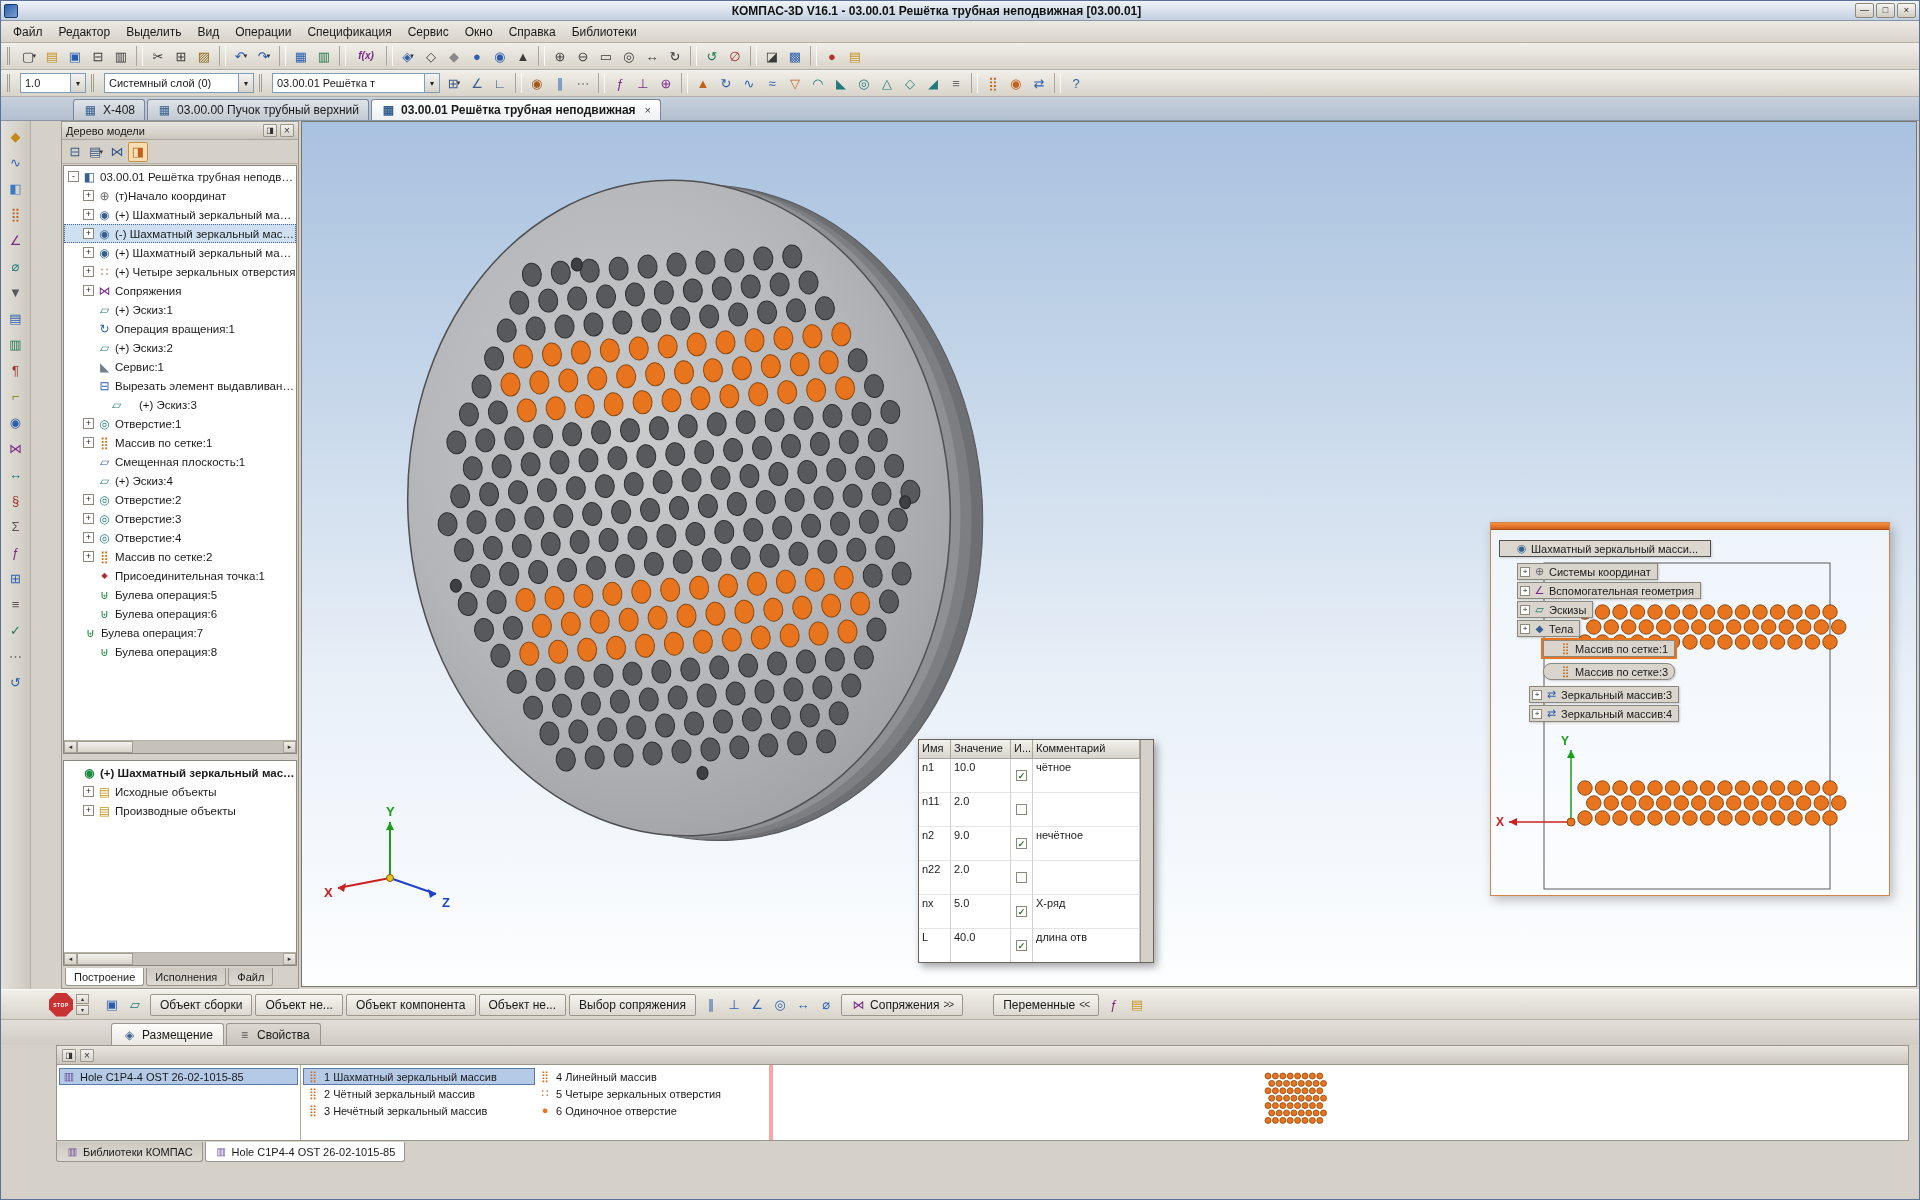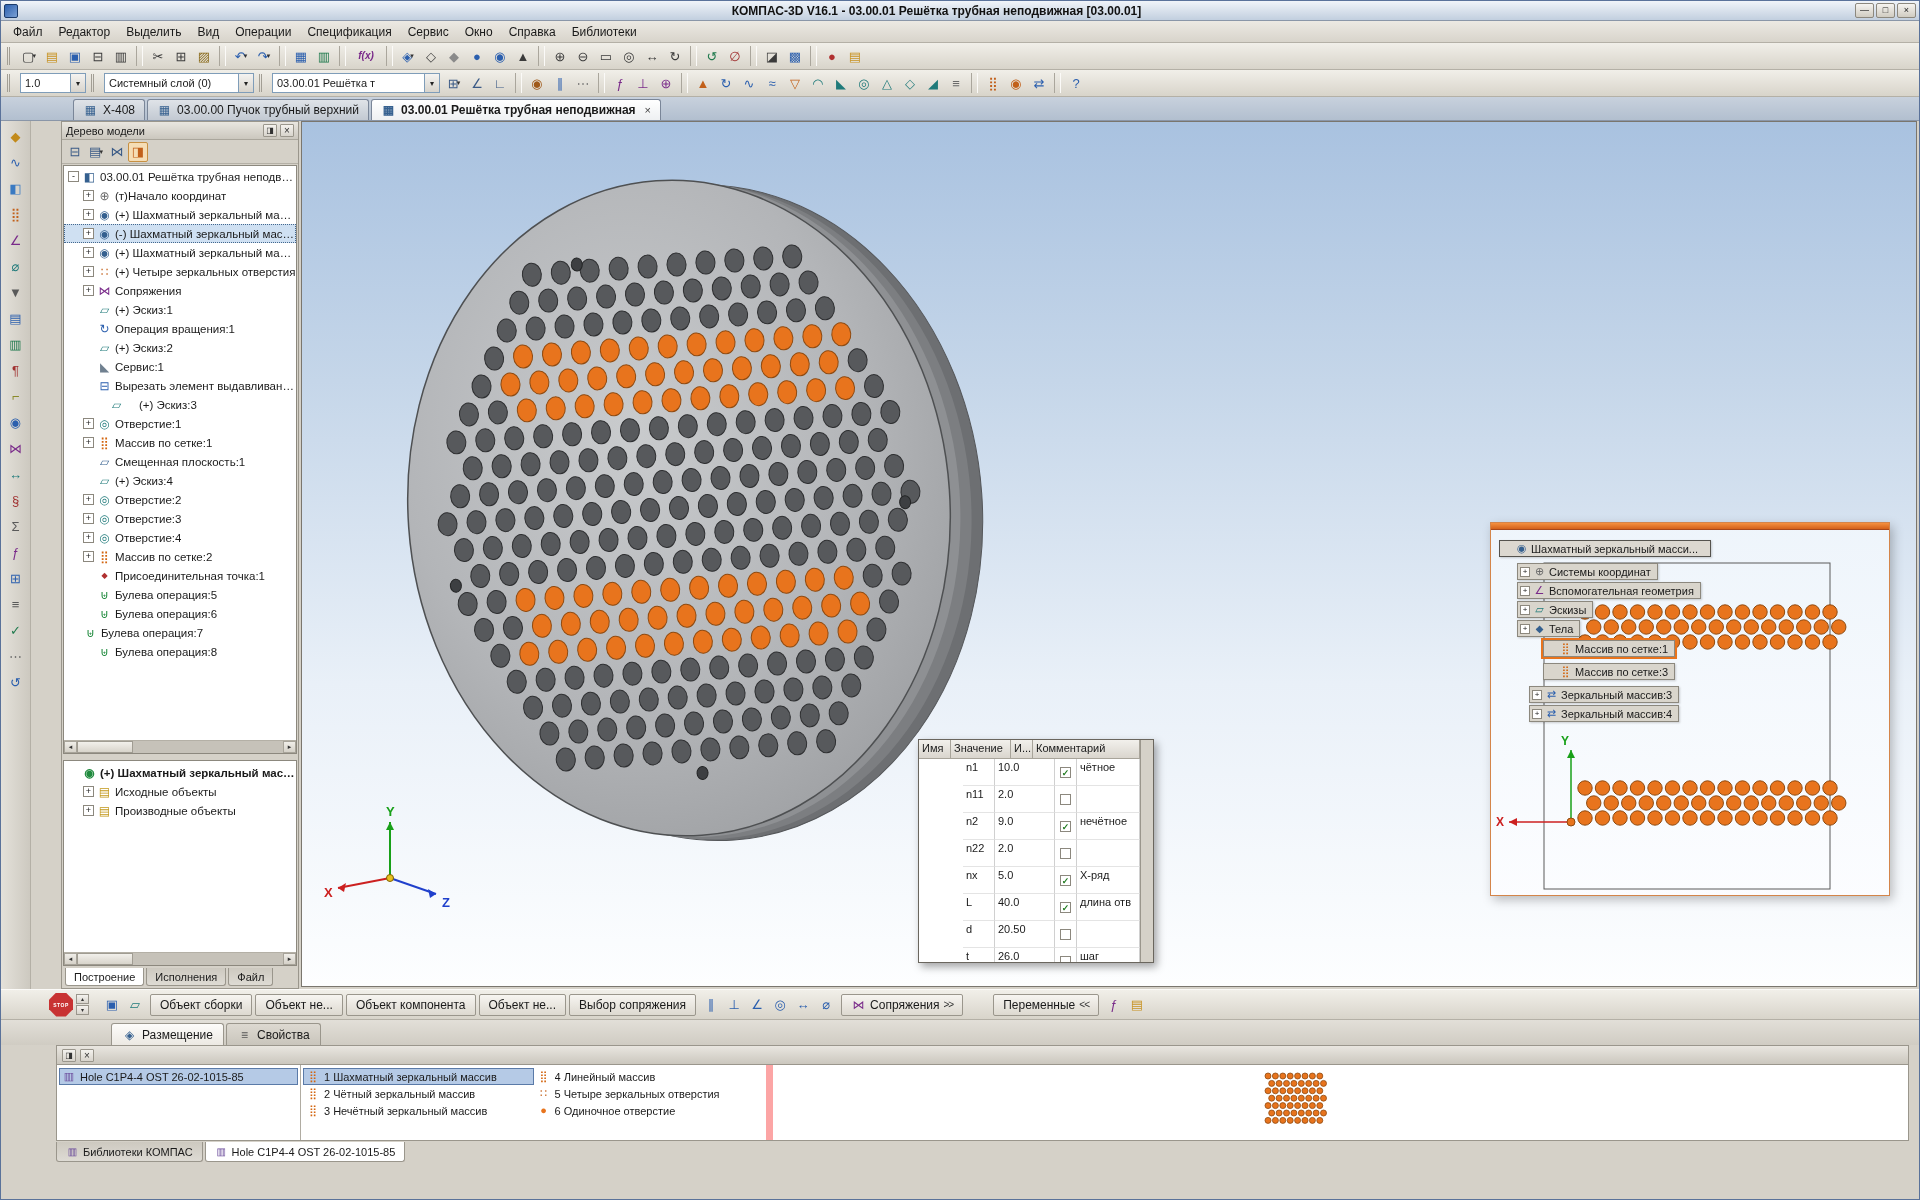--- a/index.html
+++ b/index.html
@@ -82,21 +82,21 @@
 
 
 .varwin{position:absolute;left:616px;top:617px;width:236px;height:224px;display:flex;background:#d5d1c8;border:1px solid #6a665e;box-shadow:3px 4px 8px rgba(0,0,0,.35);}
 .vtable{flex:1;display:flex;flex-direction:column;background:#fff;overflow:hidden;}
 .vhead{height:19px;flex:none;display:flex;background:linear-gradient(#f2f0ec,#d8d4cc);}
 .vhc{border-right:1px solid #a8a49a;border-bottom:1px solid #a8a49a;font-size:11px;padding:2px 3px 0;white-space:nowrap;overflow:hidden;}
 .vhead div:nth-of-type(1){width:32px;flex:none;}
 .vhead div:nth-of-type(2){width:60px;flex:none;}
 .vhead div:nth-of-type(3){width:22px;flex:none;}
 .vhead div:nth-of-type(4){flex:1;}
-.vrow{height:27px;flex:none;display:flex;margin-left:44px;}
+.vrow{height:34px;flex:none;display:flex;}
 .vc{border-right:1px solid #d0d0d0;border-bottom:1px solid #e4e4e4;font-size:11px;padding:2px 3px 0;white-space:nowrap;overflow:hidden;}
 .w-name{width:32px;flex:none;}
 .w-val{width:60px;flex:none;}
 .w-chk{width:22px;flex:none;display:flex;align-items:center;justify-content:center;padding:0;}
 .w-com{flex:1;}
 .cbx{width:11px;height:11px;border:1px solid #8c887e;background:#fff;font-size:9px;line-height:10px;text-align:center;color:#1f7a1f;font-weight:bold;}
 .vscroll{width:13px;flex:none;background:#d5d1c8;border-left:1px solid #9a968c;}
 
 
 .overlay{position:absolute;left:1188px;top:400px;width:400px;height:374px;border:1px solid #d4854a;background:linear-gradient(rgba(240,246,252,.93),rgba(252,253,255,.93));box-shadow:3px 4px 10px rgba(0,0,0,.25);}
@@ -122,21 +122,21 @@
 .chev{font-size:10px;letter-spacing:-1px;color:#333;}
 .proptabs{position:absolute;left:0;top:1018px;width:100%;height:26px;display:flex;align-items:flex-end;gap:2px;padding:0 0 0 110px;background:linear-gradient(#e2dfd8,#d0ccc3);border-top:1px solid #b4b0a6;}
 .ptab{height:22px;display:flex;align-items:center;gap:5px;padding:0 10px;font-size:12px;border:1px solid #9a968c;border-bottom:none;border-radius:3px 3px 0 0;background:linear-gradient(#ddd9d1,#c9c5bc);white-space:nowrap;}
 .ptab.active{background:linear-gradient(#fdfcfa,#ece9e3);}
 
 
 .libhead{position:absolute;left:55px;top:1044px;right:10px;height:20px;display:flex;align-items:center;gap:4px;padding:0 5px;background:linear-gradient(#e9e6e0,#cbc7be);border:1px solid #9a968c;font-size:11px;}
 .libhead .ptitle{flex:1;}
 .libbody{position:absolute;left:55px;top:1064px;right:10px;height:76px;display:flex;background:#fff;border:1px solid #9a968c;border-top:none;}
 .lcol1{width:244px;flex:none;border-right:1px solid #b0aca2;padding:3px 2px;}
-.lcol2{width:472px;flex:none;display:flex;border-right:7px solid #fca5a5;padding:3px 2px;}
+.lcol2{width:472px;flex:none;display:flex;border-right:4px solid #fca5a5;padding:3px 2px;}
 .lsub{width:50%;display:flex;flex-direction:column;}
 .lcol3{flex:1;position:relative;}
 .litem{height:17px;display:flex;align-items:center;gap:4px;padding:0 3px;font-size:11px;white-space:nowrap;overflow:hidden;}
 .litem .ic{width:14px;height:14px;font-size:11px;}
 .litem.selected{background:#b5cae6;outline:1px solid #5a7aa8;outline-offset:-1px;}
 #thumb-svg{position:absolute;left:490px;top:6px;}
 .libtabs{position:absolute;left:55px;top:1140px;right:10px;height:24px;display:flex;gap:2px;padding-top:1px;}
 .ltab{height:20px;display:flex;align-items:center;gap:4px;padding:0 9px;font-size:11px;border:1px solid #9a968c;border-top:none;border-radius:0 0 3px 3px;background:linear-gradient(#cdc9c0,#dedbd4);white-space:nowrap;}
 .ltab .ic{width:13px;height:13px;font-size:10px;}
 .ltab.active{background:#fff;}
@@ -1234,21 +1234,21 @@
             <div class="chip" style="left: 26px; top: 90px;">
               <span class="exp">+</span>
               <span class="ic i-body"></span>
               <span>Тела</span>
             </div>
             <div class="chip highlight" style="left: 52px; top: 110px;">
               <span class="exp"></span>
               <span class="ic i-grid"></span>
               <span>Массив по сетке:1</span>
             </div>
-            <div class="chip" style="left: 52px; top: 133px;">
+            <div class="chip" style="left: 52px; top: 133px; border-radius: 8px;">
               <span class="exp"></span>
               <span class="ic i-grid"></span>
               <span>Массив по сетке:3</span>
             </div>
             <div class="chip" style="left: 38px; top: 156px;">
               <span class="exp">+</span>
               <span class="ic i-mirror"></span>
               <span>Зеркальный массив:3</span>
             </div>
             <div class="chip" style="left: 38px; top: 175px;">

